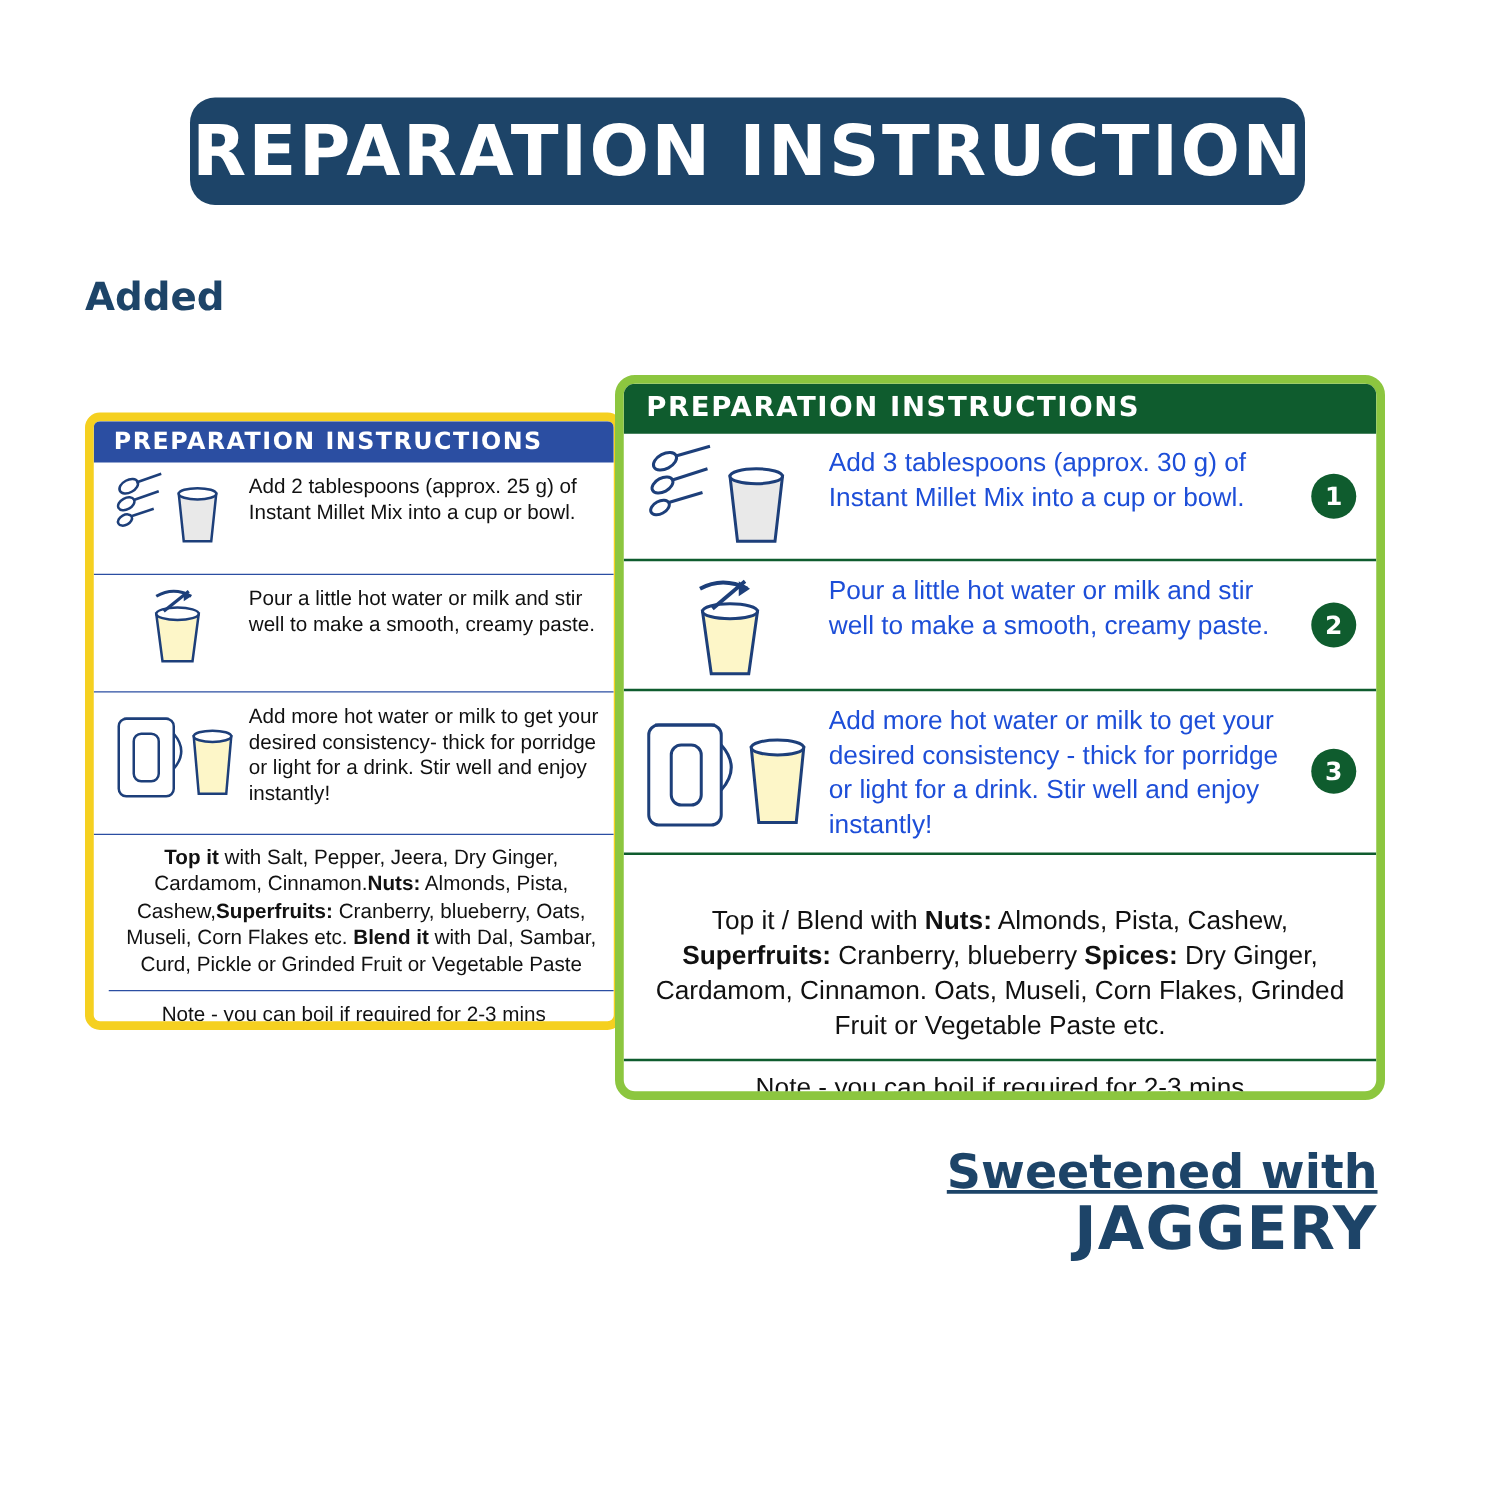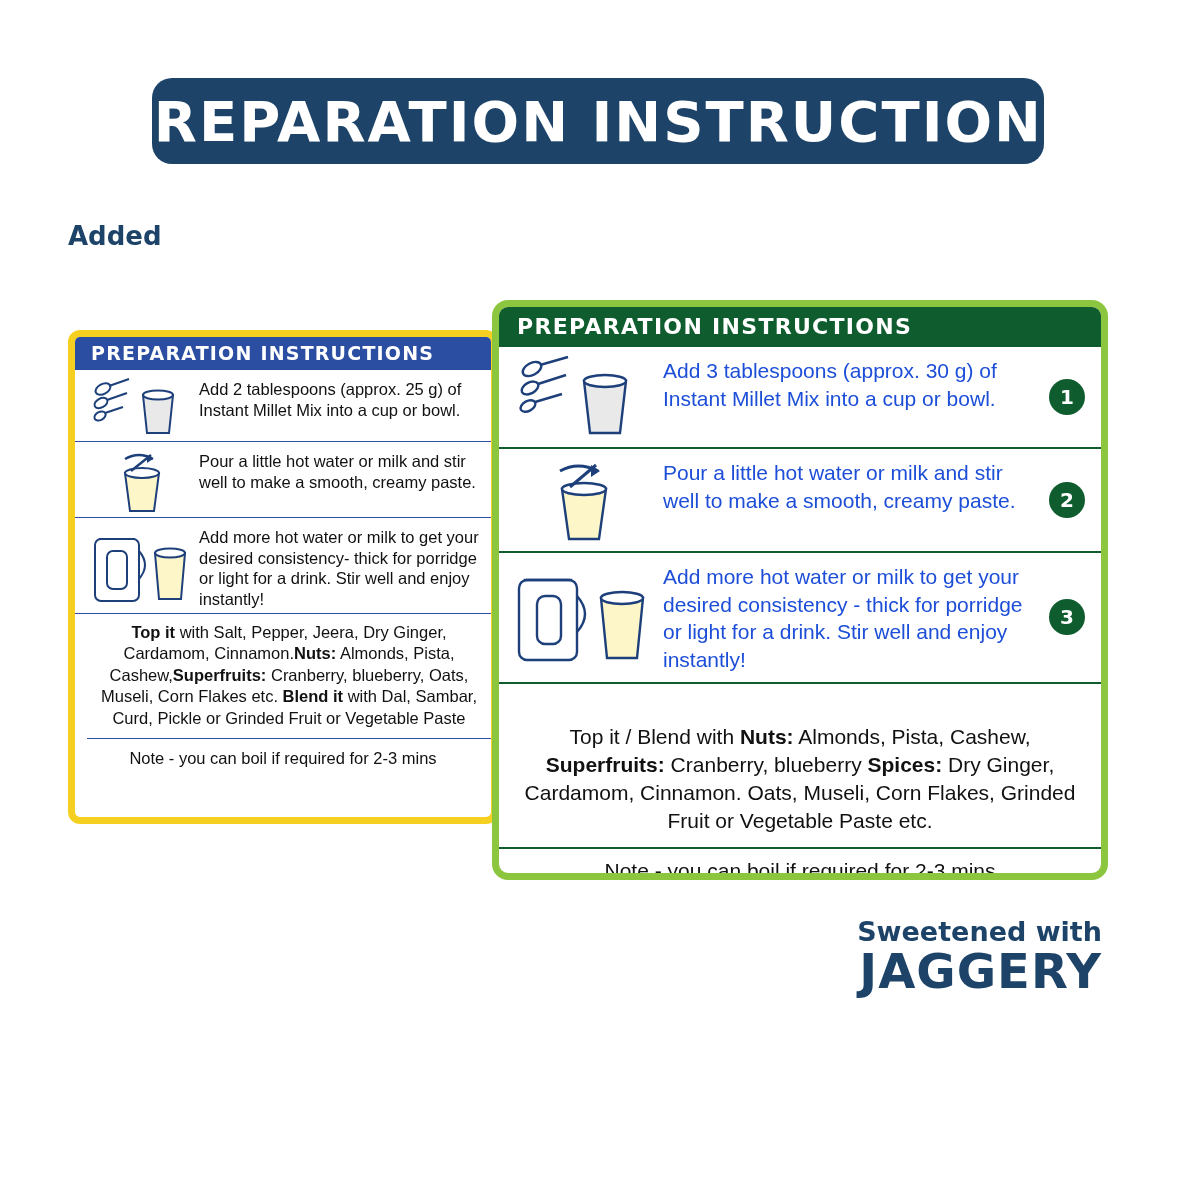--- a/index.html
+++ b/index.html
@@ -41,34 +41,34 @@
   #zero-sugar-label {
     position: absolute;
     left: 68px;
     top: 222px;
     color: #1d4468;
     font-family: "DejaVu Sans", sans-serif;
     font-weight: bold;
     line-height: 1.08;
   }
   #zero-sugar-line1 { font-size: 34px; letter-spacing: 0.5px; }
-  #zero-sugar-line2 { font-size: 26px; }
+  #zero-sugar-line2 { font-size: 31px; }
 
   
   #jaggery-label {
     position: absolute;
     right: 98px;
     top: 918px;
     color: #1d4468;
     font-family: "DejaVu Sans", sans-serif;
     font-weight: bold;
     text-align: right;
     line-height: 1.05;
   }
-  #jaggery-line1 { font-size: 27px; }
+  #jaggery-line1 { font-size: 38px; text-decoration: underline; }
   #jaggery-line2 { font-size: 48px; letter-spacing: 1px; }
 
   
   .card {
     position: absolute;
     box-sizing: border-box;
     background: #ffffff;
     overflow: hidden;
   }
 
@@ -87,21 +87,21 @@
     color: #ffffff;
     font-size: 19px;
     font-weight: bold;
     letter-spacing: 1.2px;
     padding: 5px 0 6px 16px;
     font-family: "DejaVu Sans", sans-serif;
   }
   #card-zero .row {
     display: flex;
     border-bottom: 1.5px solid #2b4ea2;
-    padding: 7px 6px 2px 8px;
+    padding: 7px 6px 20px 8px;
     box-sizing: border-box;
   }
   #card-zero .row .icon-cell {
     width: 116px;
     flex: 0 0 116px;
     display: flex;
     align-items: center;
     justify-content: center;
   }
   #card-zero .row .text-cell {

